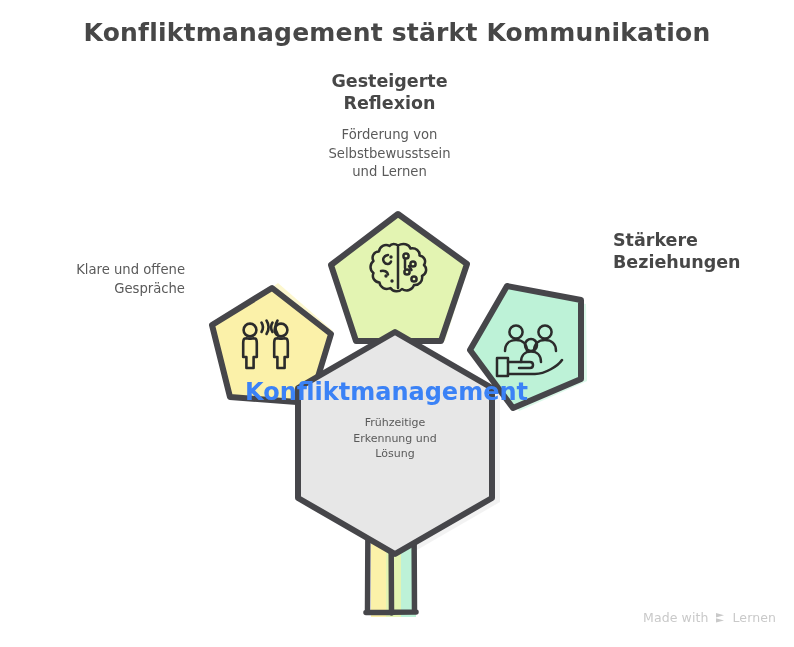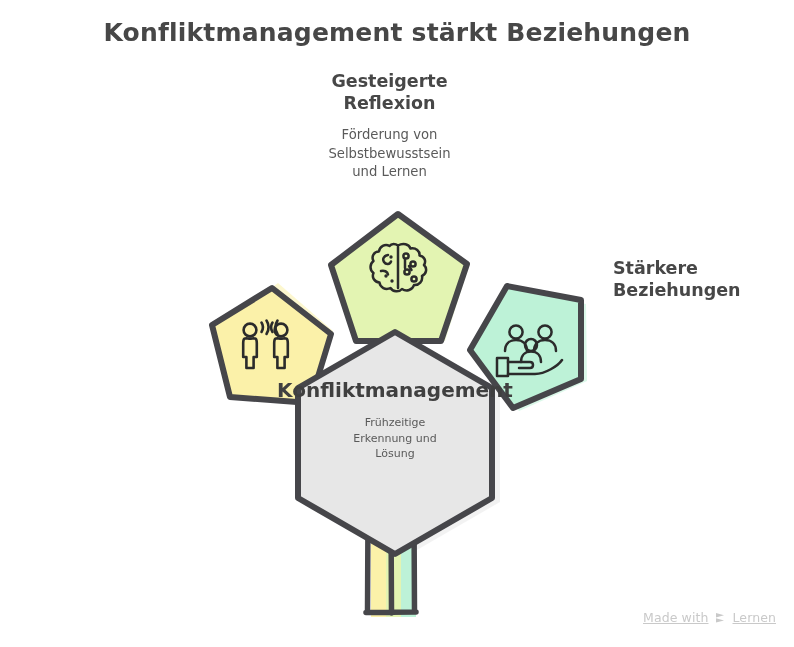--- a/index.html
+++ b/index.html
@@ -65,35 +65,34 @@
     text-align: center;
   }
   #label-left {
     left: 5px;
     top: 261px;
     width: 180px;
     text-align: right;
   }
   #label-right {
     left: 613px;
-    top: 257px;
+    top: 229px;
     width: 178px;
     text-align: left;
   }
 
   
   #center-title {
     position: absolute;
     left: 245px;
     top: 378px;
     width: 300px;
-    text-align: center;
-    font-size: 20px;
+    font-size: 24px;
     font-weight: 700;
-    color: #404040;
+    color: #3b82f6;
     white-space: nowrap;
     z-index: 6;
   }
   #center-desc {
     position: absolute;
     left: 300px;
     top: 415px;
     width: 190px;
     text-align: center;
     font-size: 11px;
@@ -106,21 +105,20 @@
   #watermark {
     position: absolute;
     right: 18px;
     bottom: 22px;
     display: flex;
     align-items: center;
     gap: 5px;
     font-size: 12.5px;
     color: #c9c9c9;
     letter-spacing: 0.1px;
-    text-decoration: underline;
   }
   #watermark .wm-logo {
     display: inline-flex;
     line-height: 0;
   }
 </style>
 </head>
 <body>
 
 <svg id="canvas" viewBox="0 0 794 647" xmlns="http://www.w3.org/2000/svg">
@@ -204,28 +202,29 @@
       <path d="M508,362 L530,362 C534,362 534,368 530,368 L519,368"></path>
       <path d="M508,374 L535,374 C545,374 558,366 562,360"></path>
     </g>
   </g>
 
   <g>
     <polygon points="395,332 492,388 492,498 395,554 298,498 298,388" fill="#e7e7e7" stroke="#46464a" stroke-width="6" stroke-linejoin="round" stroke-linecap="round"></polygon>
   </g>
 </svg>
 
-<div class="page-title">Konfliktmanagement stärkt Beziehungen</div>
+<div class="page-title">Konfliktmanagement stärkt Kommunikation</div>
 
 <div class="node-label" id="label-top">
   <p class="lbl-title">Gesteigerte<br>Reflexion</p>
   <p class="lbl-desc">Förderung von<br>Selbstbewusstsein<br>und Lernen</p>
 </div>
 
 <div class="node-label" id="label-left">
+  <p class="lbl-desc">Klare und offene<br>Gespräche</p>
 </div>
 
 <div class="node-label" id="label-right">
   <p class="lbl-title">Stärkere<br>Beziehungen</p>
 </div>
 
 <div id="center-title">Konfliktmanagement</div>
 <div id="center-desc">Frühzeitige<br>Erkennung und<br>Lösung</div>
 
 <div id="watermark">

